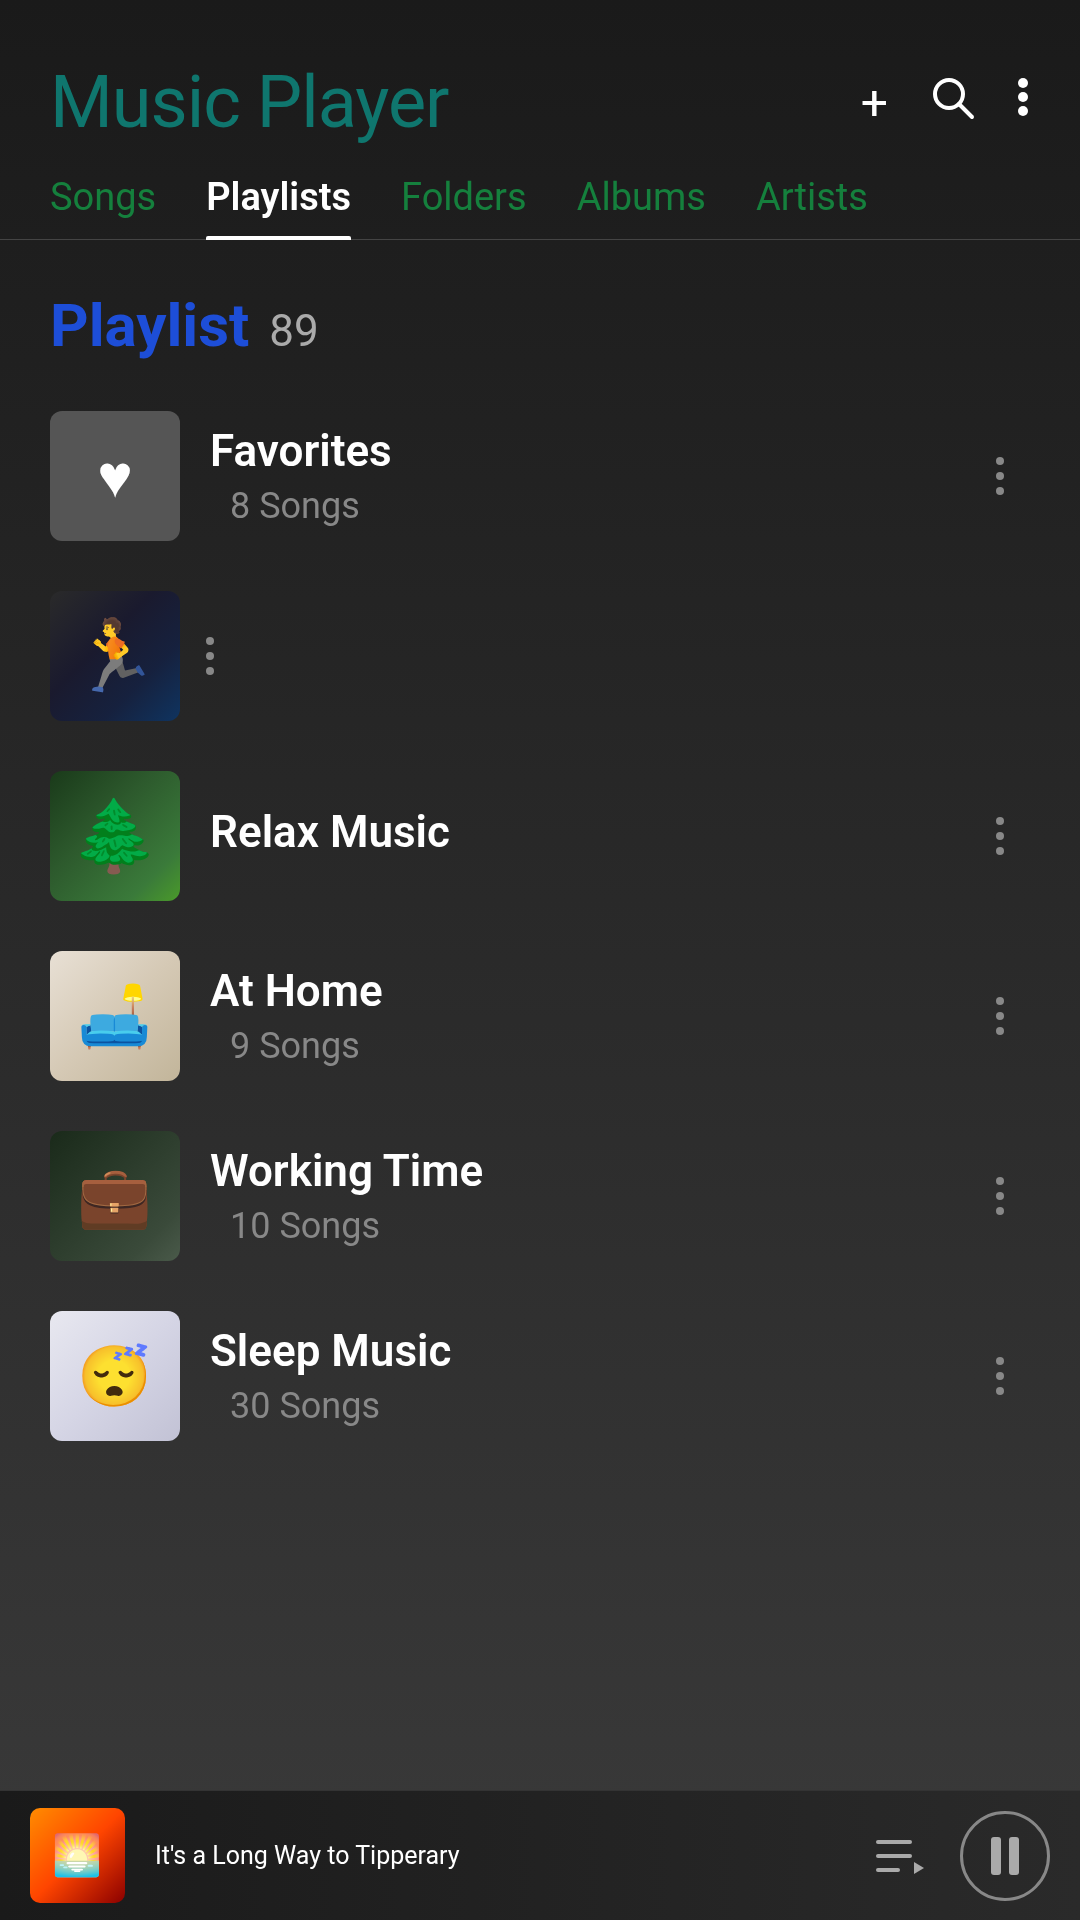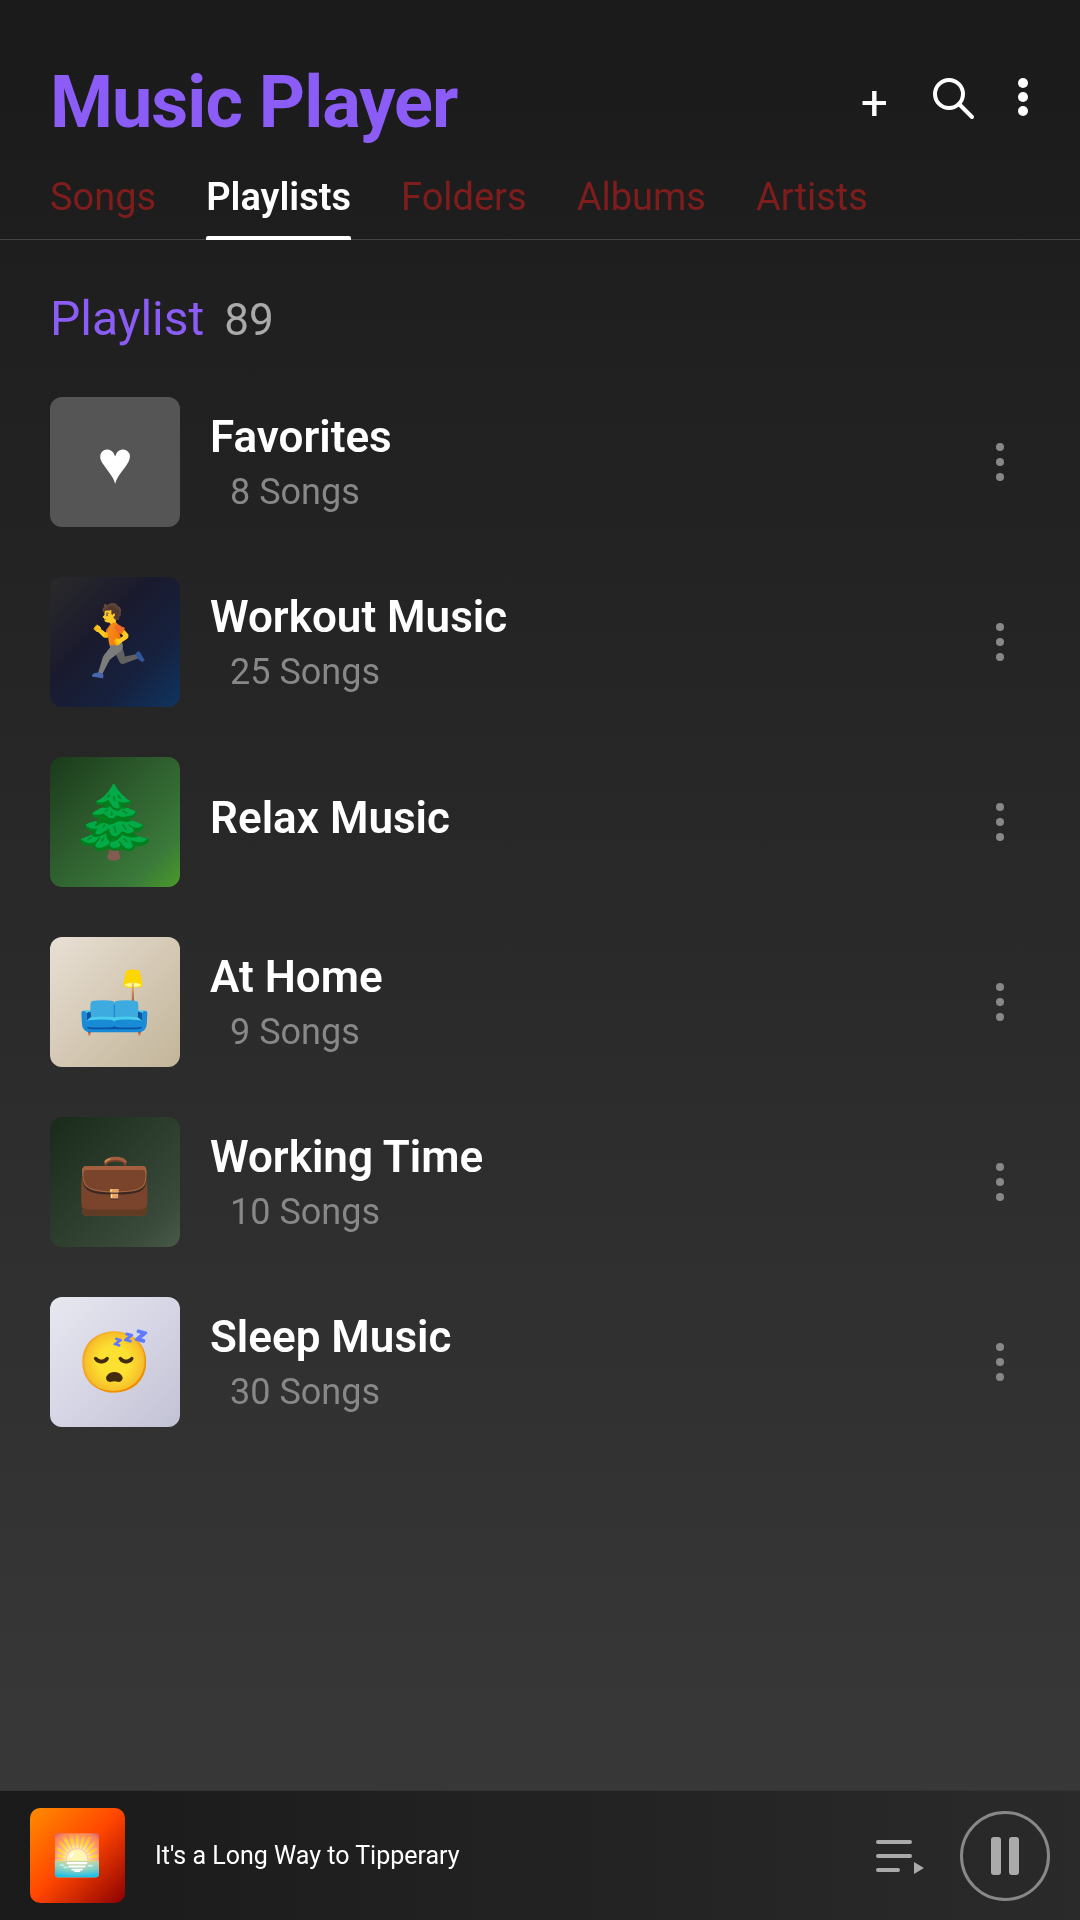--- a/index.html
+++ b/index.html
@@ -17,22 +17,22 @@
     
     .header {
       display: flex;
       align-items: center;
       justify-content: space-between;
       padding: 60px 50px 30px 50px;
     }
 
     .header-title {
       font-size: 72px;
-      font-weight: 700;
-      color: #8b5cf6;
+      font-weight: 400;
+      color: #0f766e;
       letter-spacing: -1px;
     }
 
     .header-actions {
       display: flex;
       align-items: center;
       gap: 40px;
     }
 
     .header-icon {
@@ -45,21 +45,21 @@
     .tabs {
       display: flex;
       padding: 0 50px;
       gap: 50px;
       border-bottom: 1px solid #444;
       margin-bottom: 40px;
     }
 
     .tab {
       font-size: 38px;
-      color: #7f1d1d;
+      color: #15803d;
       padding-bottom: 20px;
       cursor: pointer;
       position: relative;
       font-weight: 400;
     }
 
     .tab.active {
       color: #ffffff;
       font-weight: 600;
     }
@@ -77,23 +77,23 @@
 
     
     .playlist-header {
       padding: 10px 50px 30px 50px;
       display: flex;
       align-items: baseline;
       gap: 20px;
     }
 
     .playlist-label {
-      font-size: 48px;
-      font-weight: 400;
-      color: #8b5cf6;
+      font-size: 60px;
+      font-weight: 700;
+      color: #1d4ed8;
     }
 
     .playlist-count {
       font-size: 44px;
       font-weight: 400;
       color: #aaa;
     }
 
     
     .playlist-list {
@@ -348,24 +348,20 @@
       <div class="three-dots">
         <span></span>
           <span></span>
           <span></span>
       </div>
     </div>
   </div>
 
   <div class="playlist-item">
     <div class="playlist-thumb workout-thumb"></div>
-    <div class="playlist-info">
-      <div class="playlist-name">Workout Music</div>
-      <div class="playlist-songs">25 Songs</div>
-    </div>
     <div class="playlist-more">
       <div class="three-dots">
         <span></span>
           <span></span>
           <span></span>
       </div>
     </div>
   </div>
 
   <div class="playlist-item">

